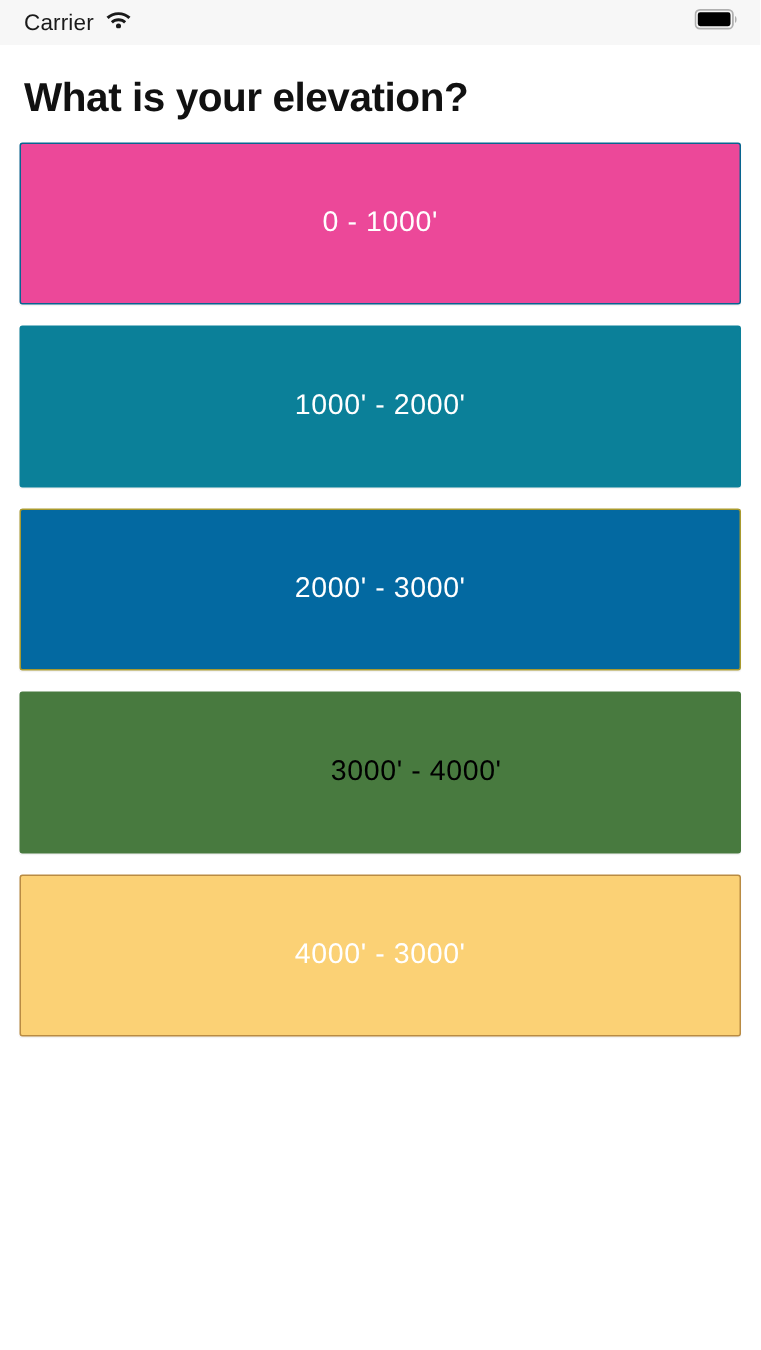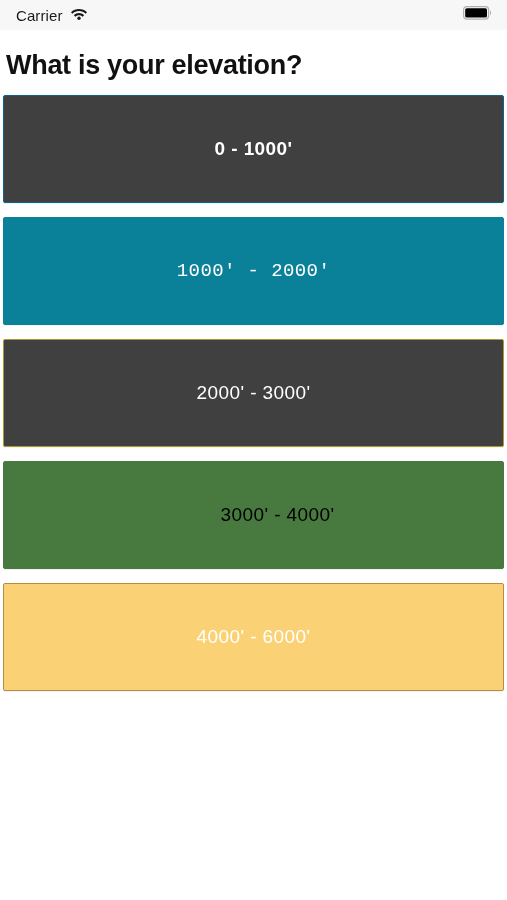--- a/index.html
+++ b/index.html
@@ -96,21 +96,21 @@
     background: none;
     border: none;
     padding: 2px;
   }
   .home-icon { display: block; }
 
   
   .content {
     flex: 1 1 auto;
     background: #ffffff;
-    padding: 0 3px;
+    padding: 0 13px;
     overflow: hidden;
   }
   .page-title {
     font-size: 27px;
     font-weight: bold;
     color: #111111;
     letter-spacing: -0.3px;
     margin: 20px 0 14px 3px;
   }
 
@@ -163,31 +163,31 @@
           <path d="M27 4.6c1.4.3 1.4 4.2 0 4.6z" fill="#b0b0b0"></path>
         </svg>
       </span>
     </div>
   </div>
 
 
   <div class="content">
     <h1 class="page-title">What is your elevation?</h1>
     <div class="option-list">
-      <button class="option-button" style="background-color: #404040; border-color: rgb(8, 101, 144); color: rgb(255, 255, 255); font-weight: bold;">
+      <button class="option-button" style="background-color: #ec4899; border-color: rgb(8, 101, 144); color: rgb(255, 255, 255);">
         <span class="option-label" style="color: rgb(255, 255, 255);">0 - 1000'</span>
       </button>
       <button class="option-button" style="background-color: rgb(11, 128, 153); border-color: rgb(11, 128, 153); color: rgb(255, 255, 255);">
-        <span class="option-label" style="color: rgb(255, 255, 255); font-family: Liberation Mono, monospace;">1000' - 2000'</span>
+        <span class="option-label" style="color: rgb(255, 255, 255);">1000' - 2000'</span>
       </button>
-      <button class="option-button" style="background-color: #404040; border-color: rgb(169, 154, 46); color: rgb(255, 255, 255);">
+      <button class="option-button" style="background-color: #0369a1; border-color: rgb(169, 154, 46); color: rgb(255, 255, 255);">
         <span class="option-label" style="color: rgb(255, 255, 255);">2000' - 3000'</span>
       </button>
       <button class="option-button" style="background-color: rgb(72, 122, 63); border-color: rgb(72, 122, 63); color: rgb(255, 255, 255);">
         <span class="option-label" style="color: #000000; margin-left: 48px;">3000' - 4000'</span>
       </button>
       <button class="option-button" style="background-color: rgb(251, 209, 117); border-color: rgb(185, 139, 67); color: rgb(255, 255, 255);">
-        <span class="option-label" style="color: rgb(255, 255, 255);">4000' - 6000'</span>
+        <span class="option-label" style="color: rgb(255, 255, 255);">4000' - 3000'</span>
       </button>
     </div>
   </div>
 
 </div>
 
 </body></html>

